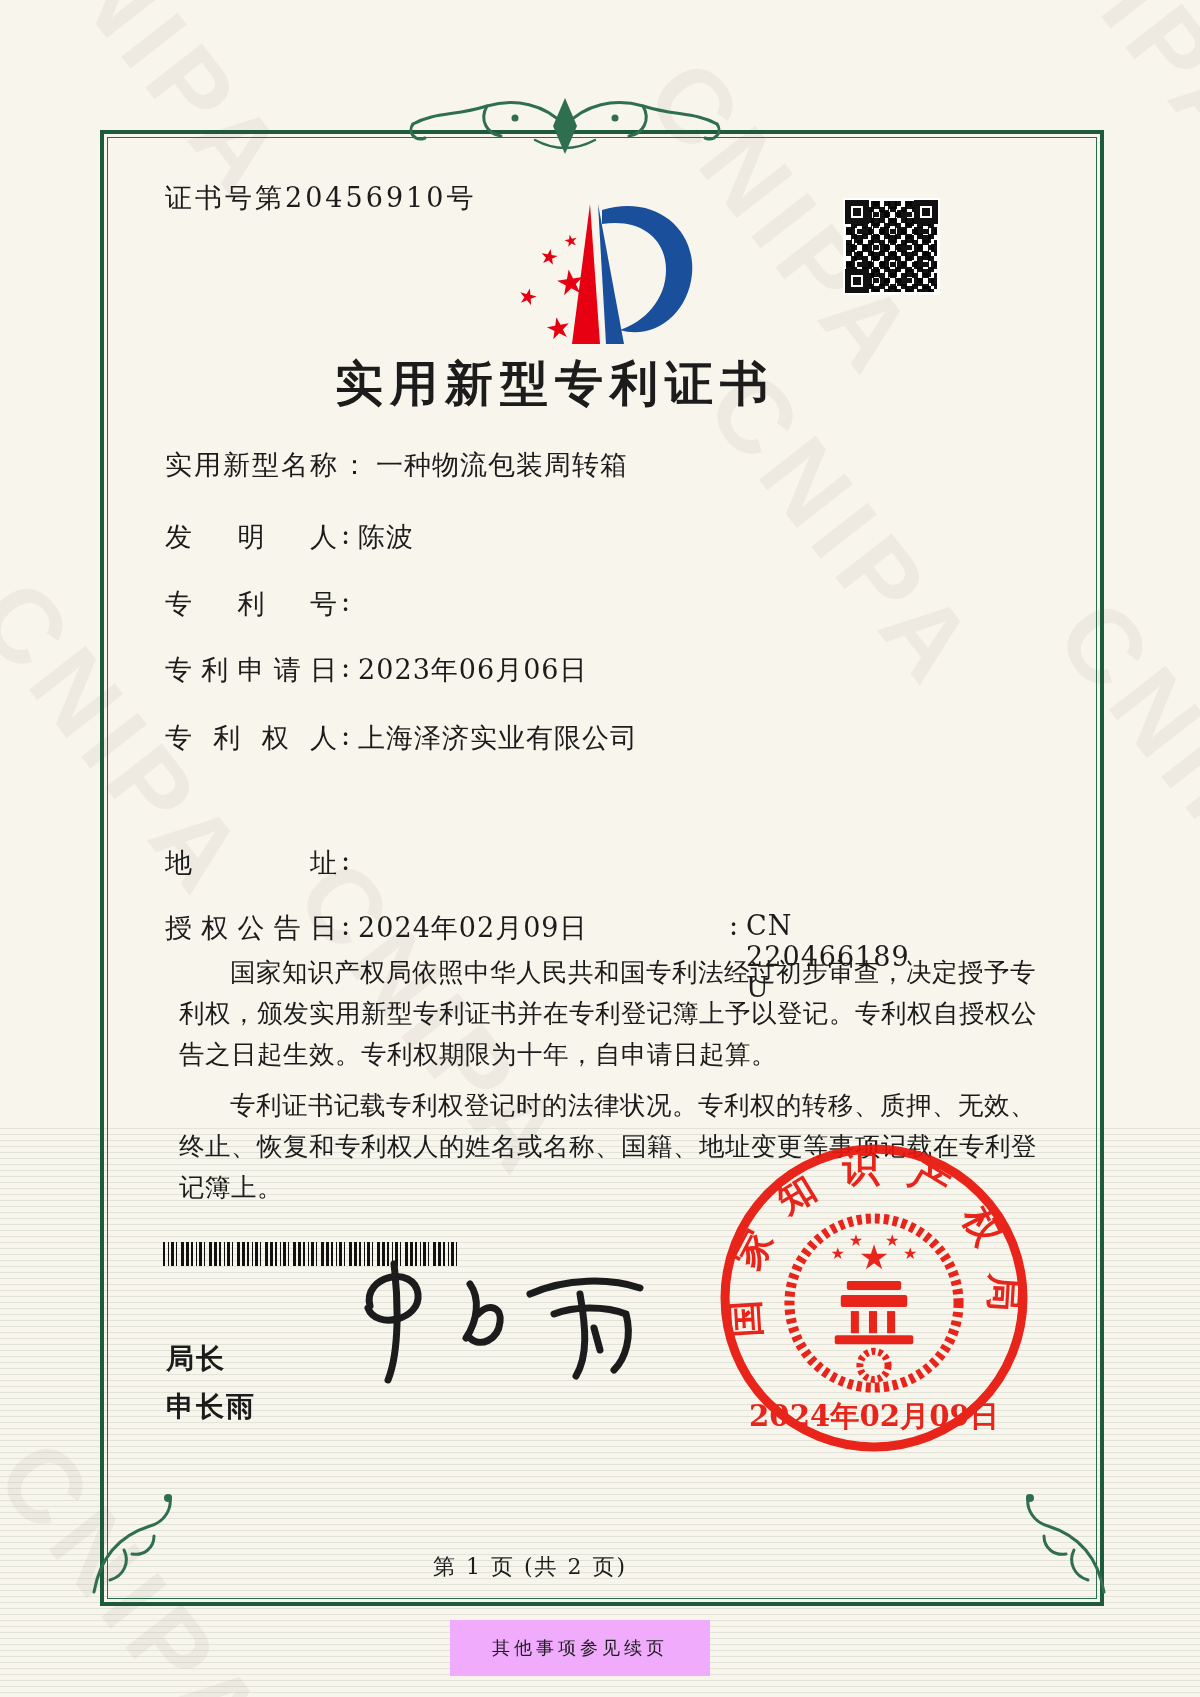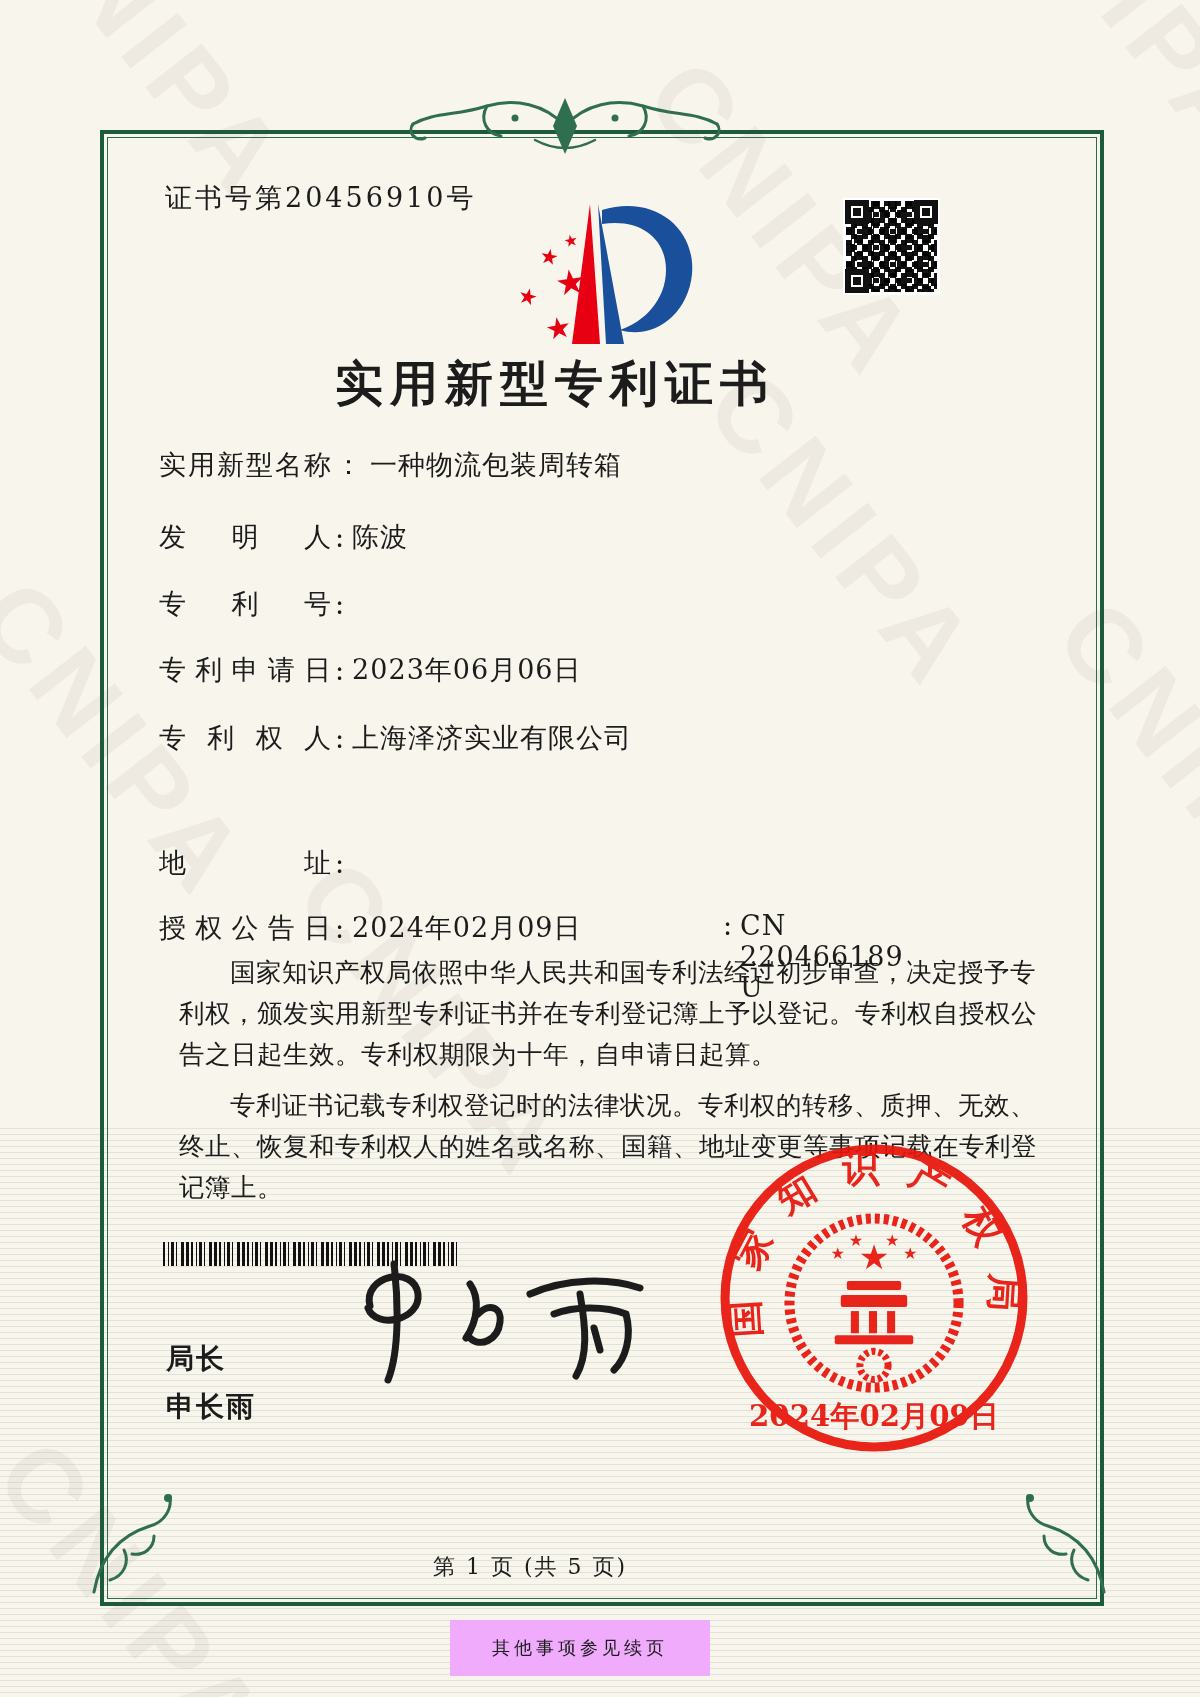--- a/index.html
+++ b/index.html
@@ -47,21 +47,21 @@
       repeating-conic-gradient(#121212 0% 25%, #ffffff 0% 50%);
     background-size:11px 11px,17px 17px;background-blend-mode:multiply;
   }
   .finder{position:absolute;width:24px;height:24px;background:#fff;border:6px solid #111;box-sizing:border-box;}
   .finder::after{content:"";position:absolute;left:2px;top:2px;width:8px;height:8px;background:#111;}
   .f-tl{left:-1px;top:-1px}.f-tr{right:-1px;top:-1px}.f-bl{left:-1px;bottom:-1px}
   .title{
     position:absolute;left:55px;top:352px;width:1000px;text-align:center;
     font-size:48px;font-weight:700;letter-spacing:7px;
   }
-  .row{position:absolute;left:159px;font-size:27px;display:flex;align-items:center;}
+  .row{position:absolute;left:165px;font-size:27px;display:flex;align-items:flex-start;}
   .row .lbl{
     display:inline-block;width:172px;flex:0 0 172px;
     text-align:justify;text-align-last:justify;
   }
   .row .sep{margin:0 8px 0 4px;}
   .row .val{letter-spacing:1px;}
   .r0{top:447px}.r1{top:519px}.r2{top:586px}.r3{top:652px}.r4{top:720px}
   .r5{top:845px}.r5 .val{width:600px;line-height:37px;}
   .r6{top:910px}
   .pair2{position:absolute;left:560px;top:0;display:flex;}
@@ -244,18 +244,18 @@
         <rect x="122" y="152" width="66" height="12" rx="2"></rect>
         <rect x="132" y="168" width="8" height="22"></rect>
         <rect x="150" y="168" width="8" height="22"></rect>
         <rect x="168" y="168" width="8" height="22"></rect>
         <rect x="116" y="192" width="78" height="9" rx="2"></rect>
         <circle cx="155" cy="222" r="14" fill="none" stroke="#e8160c" stroke-width="7" stroke-dasharray="4 3"></circle>
       </g>
       <text x="155" y="282" font-size="29" font-weight="bold" text-anchor="middle" fill="#e8160c" font-family="'DejaVu Serif','Liberation Serif',serif">2024年02月09日</text>
     </svg>
 
-    <div class="page-info">第 1 页 (共 5 页)</div>
+    <div class="page-info">第 1 页 (共 2 页)</div>
   </div>
 
   <div class="foot-note">其他事项参见续页</div>
 
 </div>
 
 </body></html>

